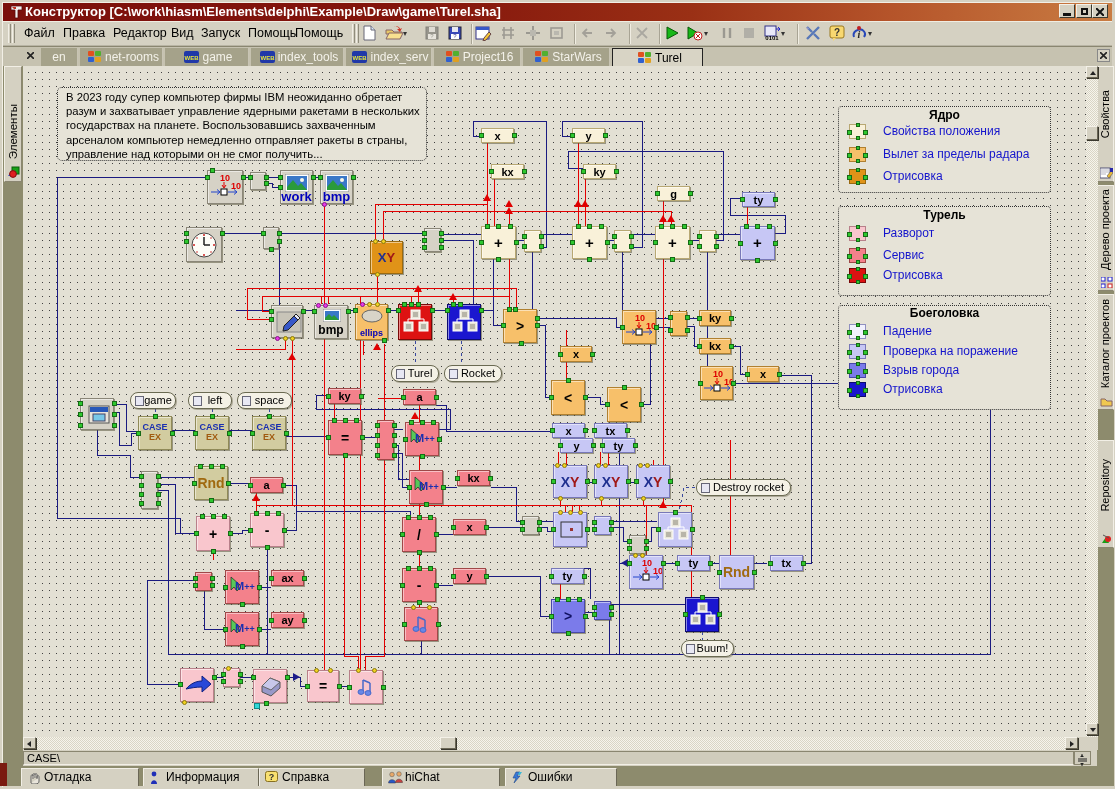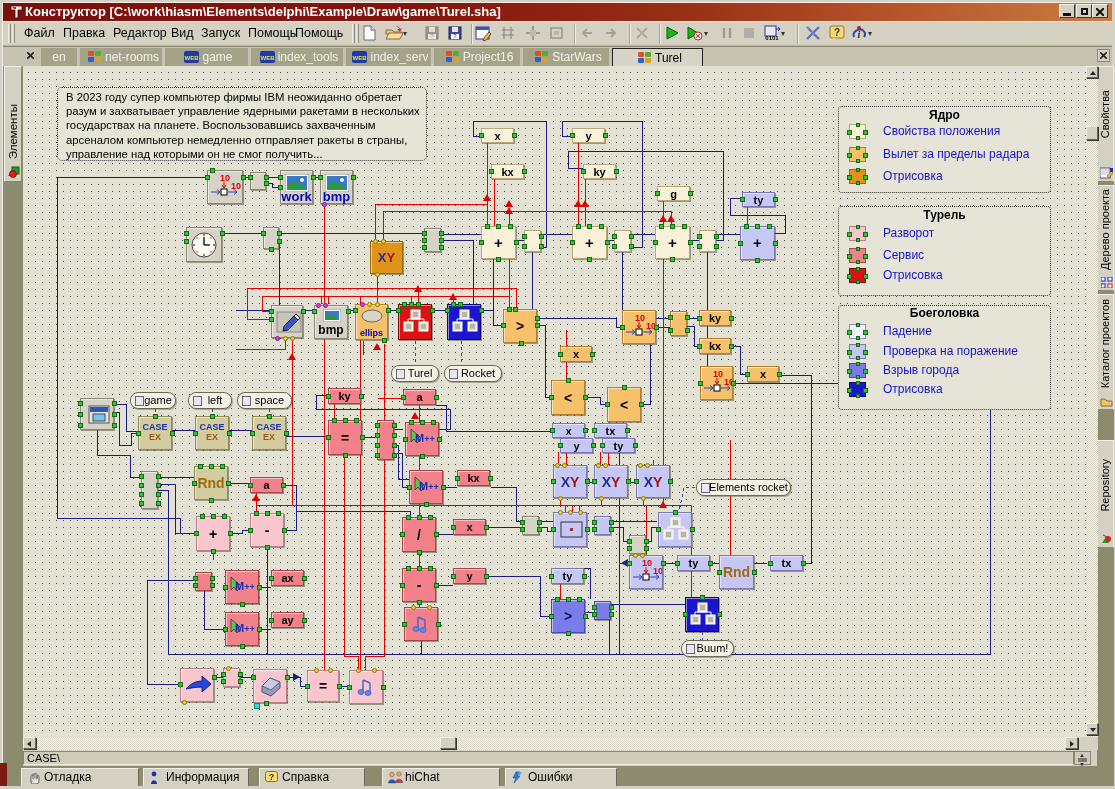--- a/index.html
+++ b/index.html
@@ -1079,21 +1079,21 @@
           <rect x="20" y="17" width="9" height="9" fill="#e8e5d8" stroke="#fff"></rect>
           <rect x="14" y="7" width="5" height="5" fill="#b8b5a8"></rect>
           <rect x="7" y="19" width="5" height="5" fill="#b8b5a8"></rect>
           <rect x="22" y="19" width="5" height="5" fill="#b8b5a8"></rect>
         </svg><i class="pin" style="left:-3px;top:14px"></i><i class="pin" style="left:31px;top:14px"></i><i class="pin" style="left:14px;top:-3px"></i></div>
 <div class="cap" style="left:130px;top:392px;width:46px"><i class="ci"></i><span>game</span></div>
       <div class="cap" style="left:188px;top:392px;width:44px"><i class="ci"></i><span>left</span></div>
       <div class="cap" style="left:237px;top:392px;width:55px"><i class="ci"></i><span>space</span></div>
       <div class="cap" style="left:391px;top:365px;width:48px"><i class="ci"></i><span>Turel</span></div>
       <div class="cap" style="left:444px;top:365px;width:58px"><i class="ci"></i><span>Rocket</span></div>
-      <div class="cap" style="left:696px;top:479px;width:95px"><i class="ci"></i><span>Elements rocket</span></div>
+      <div class="cap" style="left:696px;top:479px;width:95px"><i class="ci"></i><span>Destroy rocket</span></div>
       <div class="cap" style="left:681px;top:640px;width:53px"><i class="ci"></i><span>Buum!</span></div>
 </div>
   </div>
 <div class="lstrip"></div>
 <div class="ltab">
     <div class="vtext" style="position:absolute;left:2px;top:0;bottom:22px;">Элементы</div>
 <svg width="13" height="13" style="position:absolute;left:2px;bottom:3px">
       <path d="M1 11 l4 -5 4 5 z" fill="#2858d8"></path>
       <rect x="5" y="2" width="7" height="7" fill="#18a018" stroke="#0a600a"></rect>
       <circle cx="6" cy="9" r="3.4" fill="#e02020" stroke="#801010"></circle>
@@ -1151,21 +1151,21 @@
 <div style="position:absolute;left:1079px;top:737px;width:19px;height:13px;background:#d5d1c2"></div>
 <div class="rootbar">CASE\</div>
 <div style="position:absolute;left:1074px;top:751px;width:17px;height:14px;background:#d0ccbc;border:1px solid #8a8670"><svg width="13" height="12" style="margin:1px 0 0 1px">
       <path d="M6 0 v3 M6 12 v-3 M2 5 h9 M2 7 h9" stroke="#222"></path>
       <path d="M4 3 l2 -2 2 2 z M4 9 l2 2 2 -2 z" fill="#222"></path>
     </svg></div>
 <div class="statbg"></div>
 <div class="stab" style="left:21px;width:118px"><span class="sic"><svg width="13" height="13">
         <path d="M4 12 V6 c0-3 2-3 2-1 m0 3 V4 c0-2 2-2 2 0 m0 3 V4 c0-2 2-2 2 0 v3 m0 1 V6 c0-2 2-2 2 0 v4 c0 2 -1 3 -4 3 h-2 c-1 0 -2 -1 -2 -1" fill="#e8e4da" stroke="#555" stroke-width="0.9"></path>
       </svg></span>Отладка</div>
-<div class="stab" style="left:143px;width:106px"><span class="sic"><svg width="10" height="13">
+<div class="stab" style="left:143px;width:116px"><span class="sic"><svg width="10" height="13">
         <circle cx="5" cy="3" r="2.4" fill="#2030b8"></circle>
         <path d="M2 13 c0 -5 6 -5 6 0 z" fill="#2030b8"></path>
       </svg></span>Информация</div>
 <div class="stab" style="left:259px;width:106px"><span class="sic"><svg width="13" height="13">
         <rect x="0.5" y="0.5" width="12" height="10" rx="2" fill="#f8e070" stroke="#887020"></rect>
         <text x="6.5" y="9" font-size="9" font-weight="bold" font-family="Liberation Sans" fill="#333" text-anchor="middle">?</text>
       </svg></span>Справка</div>
 <div class="stab" style="left:382px;width:118px"><span class="sic"><svg width="16" height="13">
         <circle cx="4" cy="3.5" r="2.3" fill="#e8a868" stroke="#555" stroke-width="0.5"></circle>
         <circle cx="11" cy="3" r="2.3" fill="#e8a868" stroke="#555" stroke-width="0.5"></circle>

